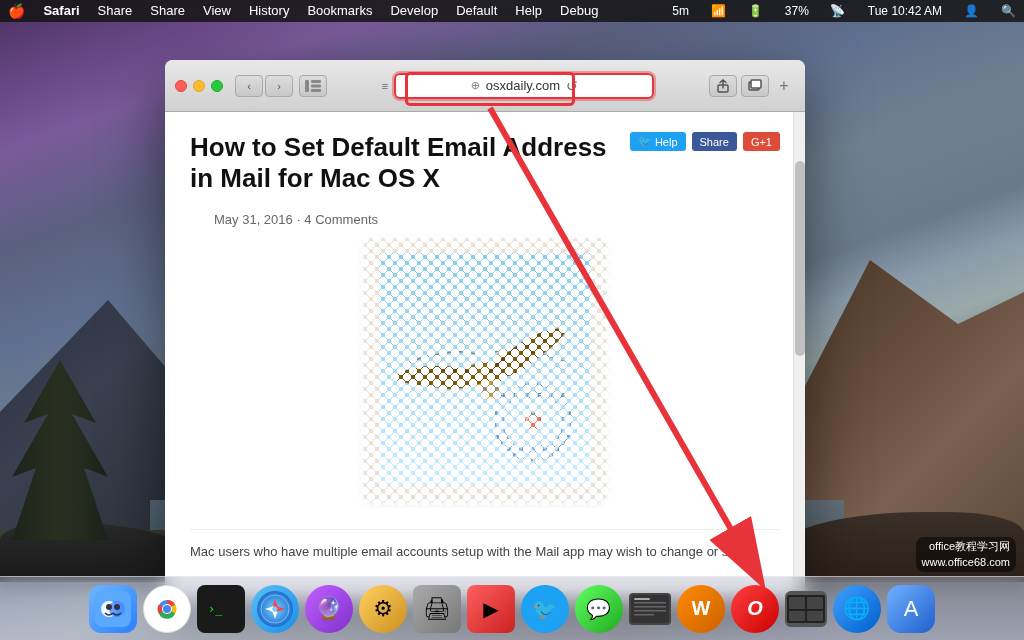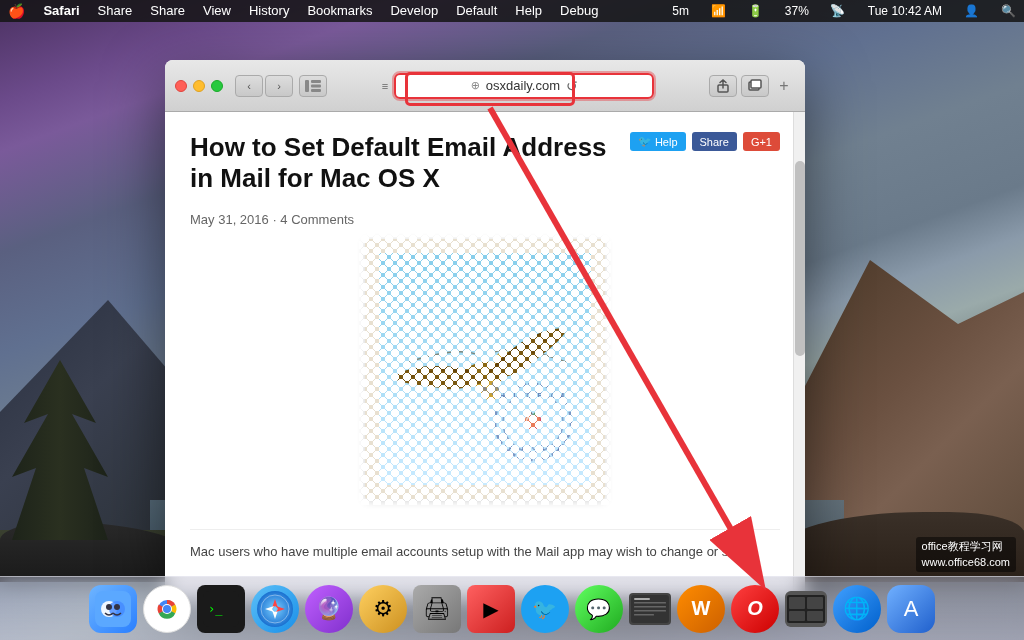--- a/index.html
+++ b/index.html
@@ -289,20 +289,21 @@
       line-height: 1.2;
       margin-bottom: 10px;
     }
     .article-meta {
       font-size: 13px;
       color: #666;
       margin-bottom: 12px;
       display: flex;
       align-items: center;
       gap: 12px;
+      margin-left: 24px;
     }
     .social-buttons {
       display: flex;
       gap: 6px;
       margin-left: auto;
     }
     .tweet-btn {
       background: #1da1f2;
       color: white;
       border: none;
@@ -411,23 +412,24 @@
 
     
     .watermark {
       position: absolute;
       bottom: 68px;
       right: 8px;
       background: rgba(0,0,0,0.5);
       color: white;
       font-size: 11px;
       padding: 2px 6px;
-      border-radius: 3px;
+      border-radius: 8px;
       z-index: 150;
       line-height: 1.4;
+      text-align: right;
     }
 
     
     .annotation-overlay {
       position: absolute;
       top: 0;
       left: 0;
       width: 1024px;
       height: 640px;
       pointer-events: none;

